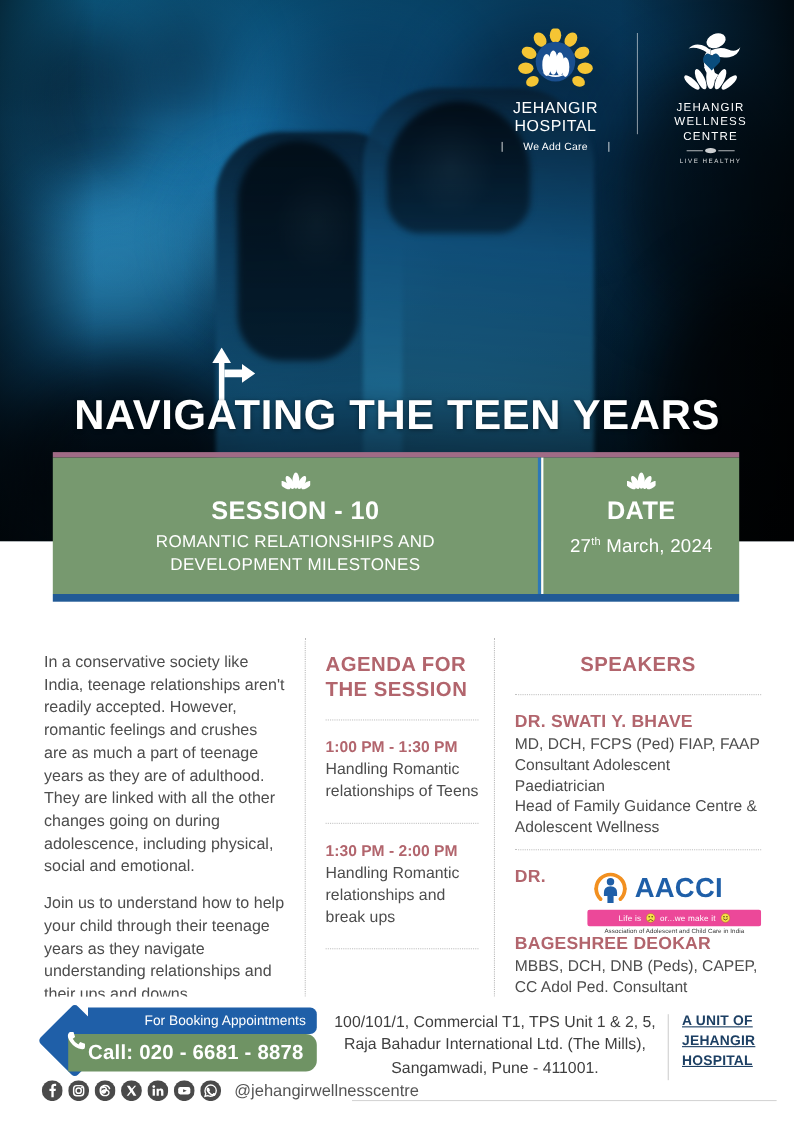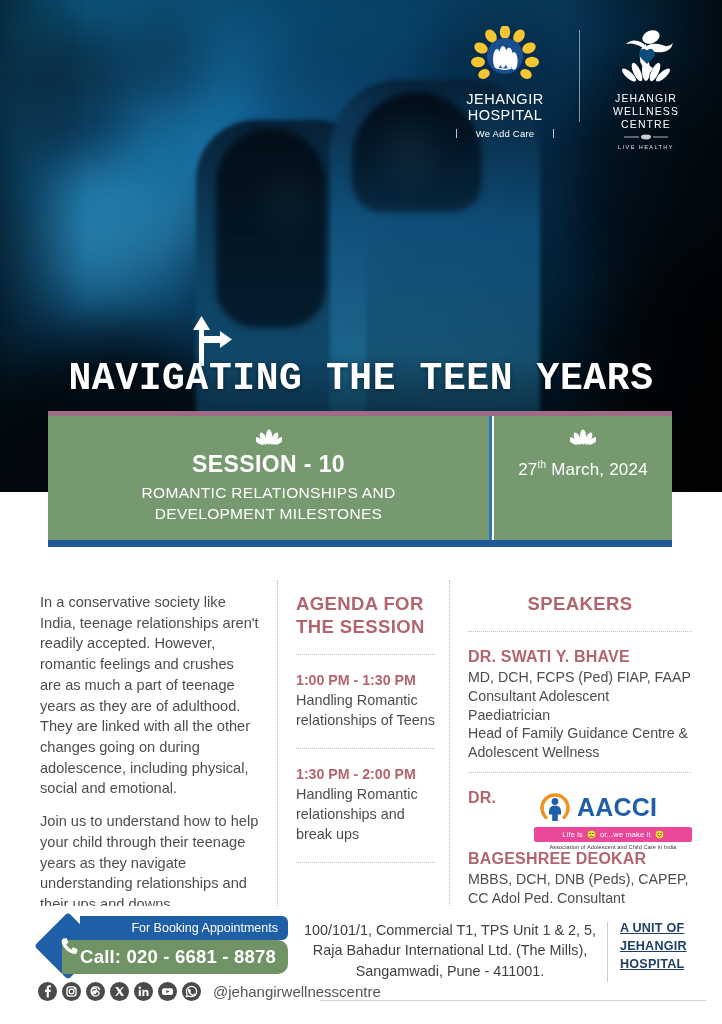--- a/index.html
+++ b/index.html
@@ -186,21 +186,21 @@
     left: 186px; top: 316px;
     width: 52px; height: 50px;
     z-index: 6;
   }
   .hero-title {
     position: absolute;
     left: 0; right: 0;
     top: 357px;
     text-align: center;
     color: #ffffff;
-    font-family: Liberation Mono, monospace;
+    font-family: Liberation Sans, sans-serif;
     font-weight: 700;
     font-size: 38px;
     letter-spacing: .6px;
     z-index: 6;
     text-shadow: 0 1px 4px rgba(0,0,0,.45);
   }
 
   
   .session-bar {
     position: absolute;
@@ -596,20 +596,21 @@
     <div class="session-right">
       <svg class="lotus" viewBox="0 0 26 19" aria-hidden="true">
         <g fill="#ffffff">
           <ellipse cx="13" cy="8" rx="3.1" ry="7.4"></ellipse>
           <ellipse cx="7.6" cy="9.6" rx="2.8" ry="6.6" transform="rotate(-28 7.6 9.6)"></ellipse>
           <ellipse cx="18.4" cy="9.6" rx="2.8" ry="6.6" transform="rotate(28 18.4 9.6)"></ellipse>
           <ellipse cx="3.2" cy="12" rx="2.5" ry="5.6" transform="rotate(-55 3.2 12)"></ellipse>
           <ellipse cx="22.8" cy="12" rx="2.5" ry="5.6" transform="rotate(55 22.8 12)"></ellipse>
         </g>
       </svg>
+      <div class="session-label">DATE</div>
       <div class="date-value">
         <span>27</span><sup>th</sup><span> March, 2024</span>
       </div>
     </div>
   </div>
 
   <div class="content">
 
     <div class="col-intro">
       <p>In a conservative society like India, teenage relationships aren't readily accepted. However, romantic feelings and crushes are as much a part of teenage years as they are of adulthood. They are linked with all the other changes going on during adolescence, including physical, social and emotional.</p>

